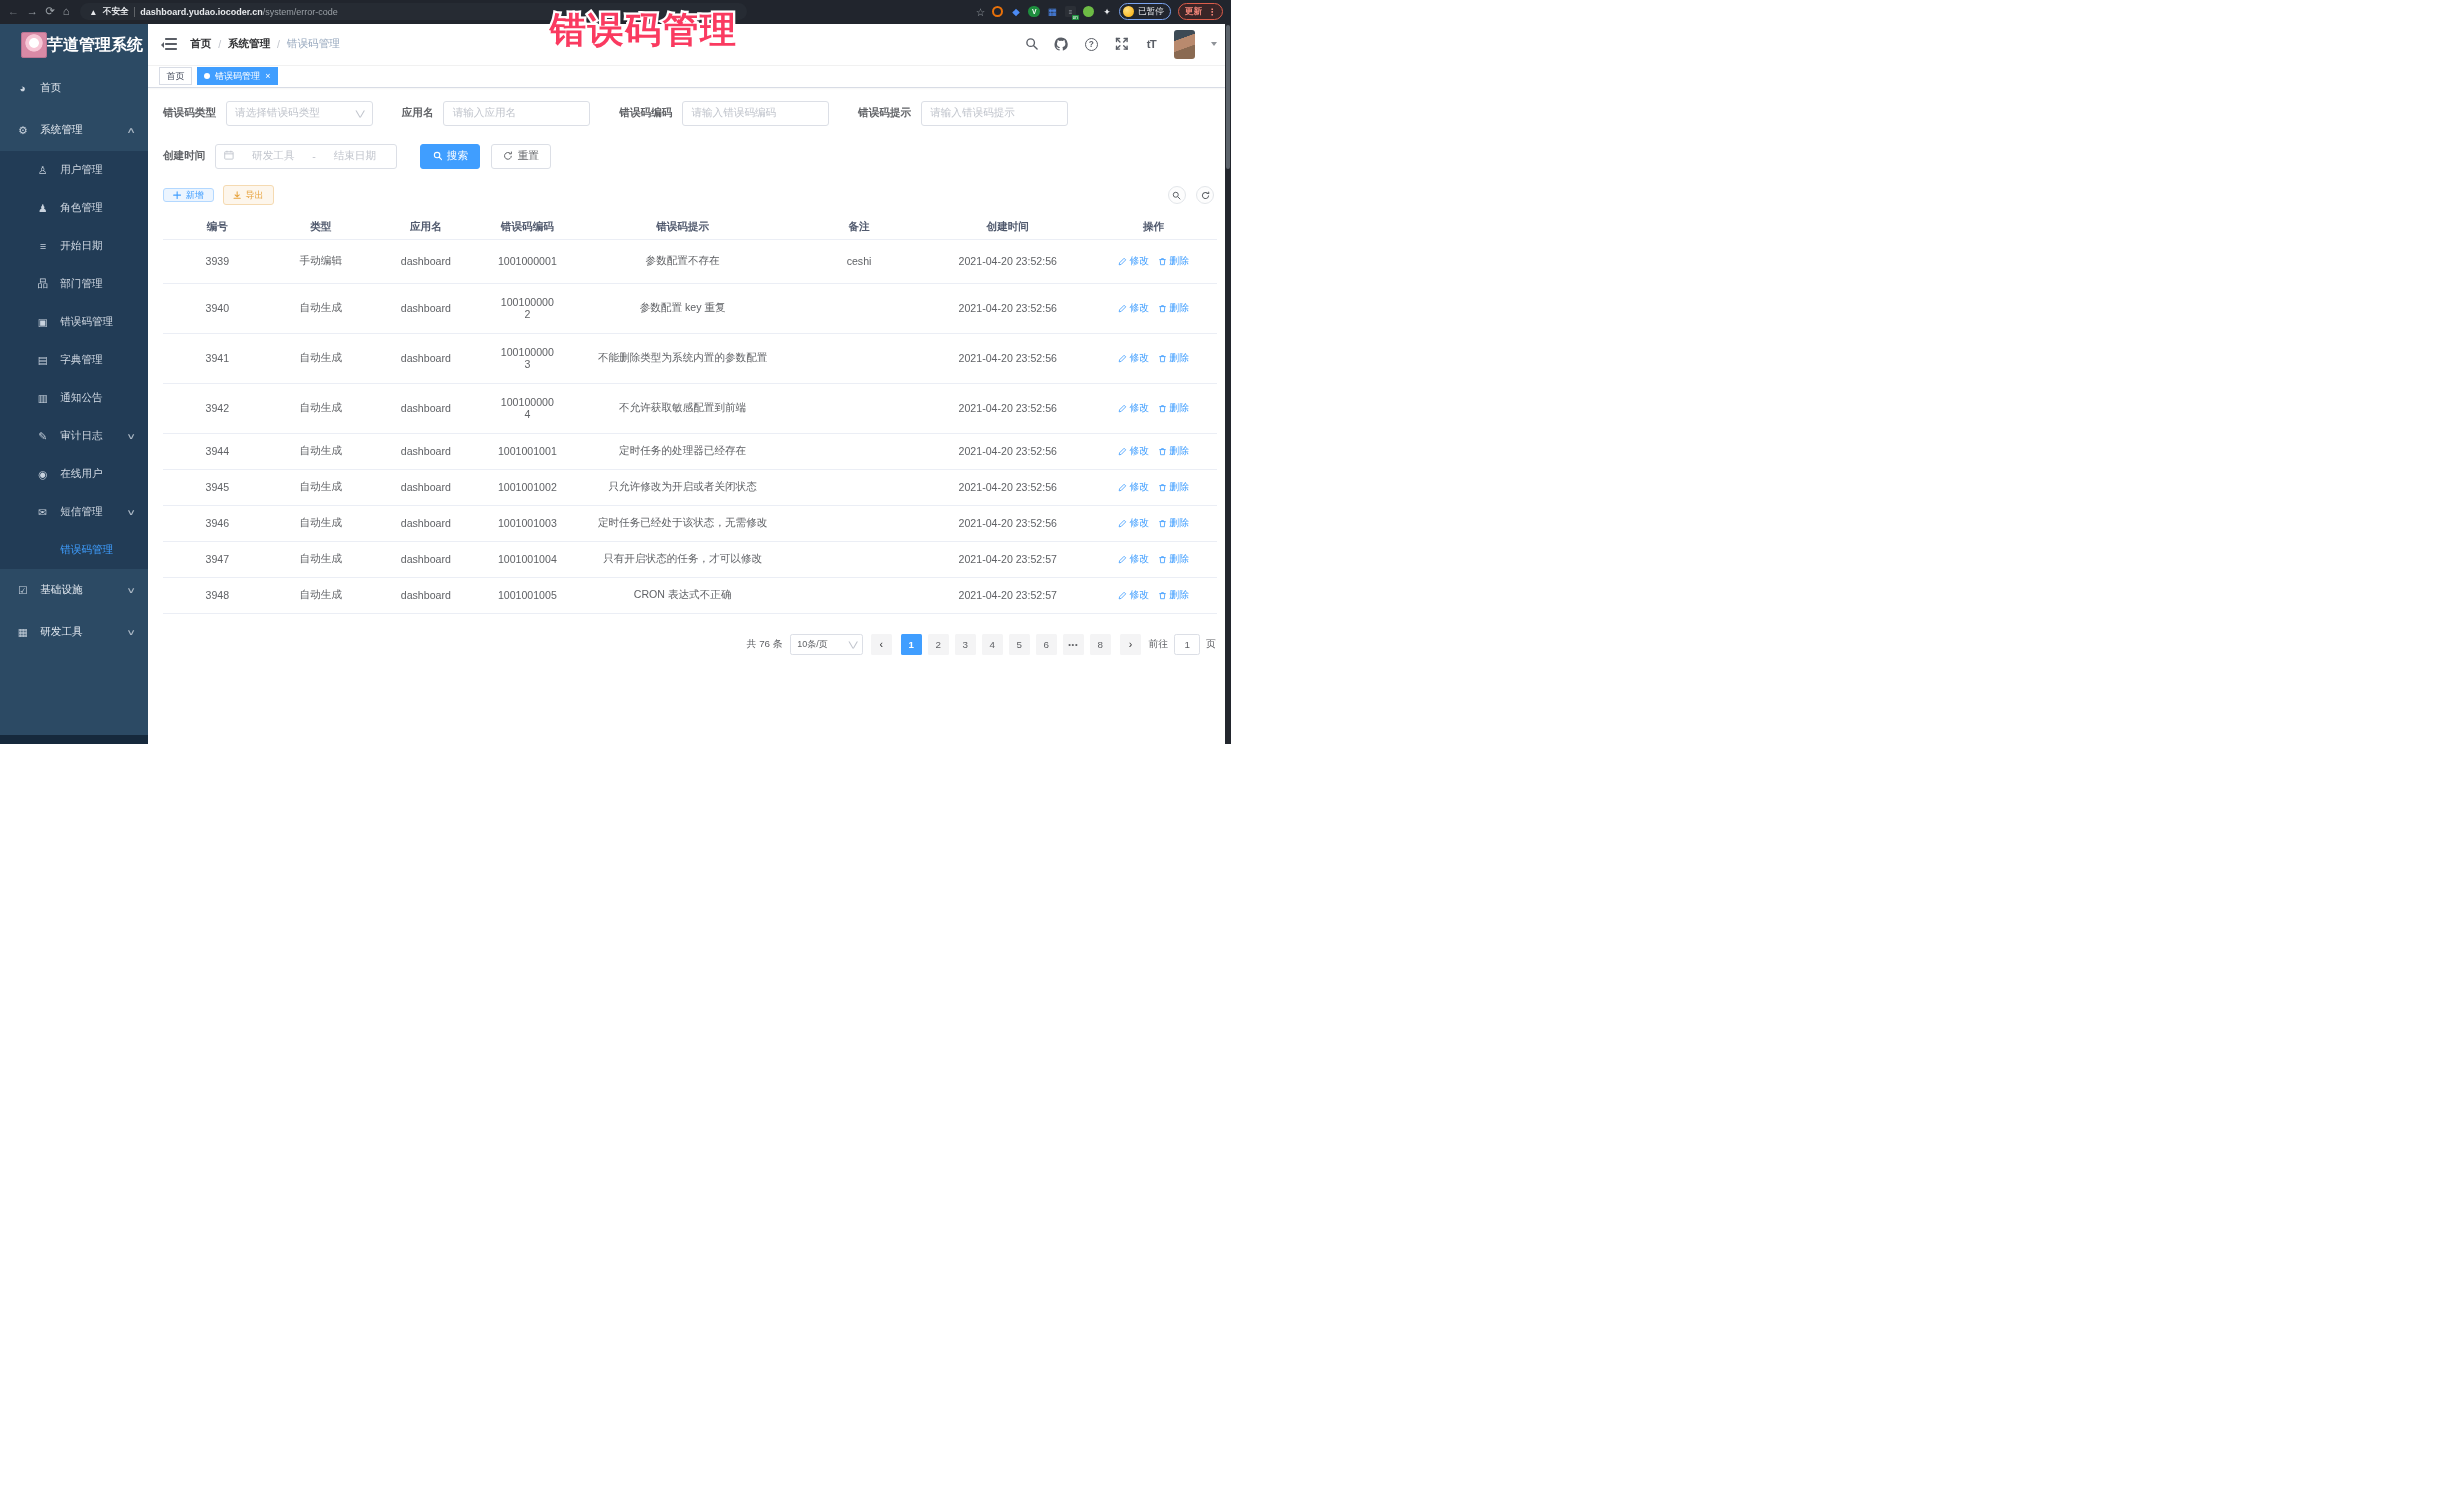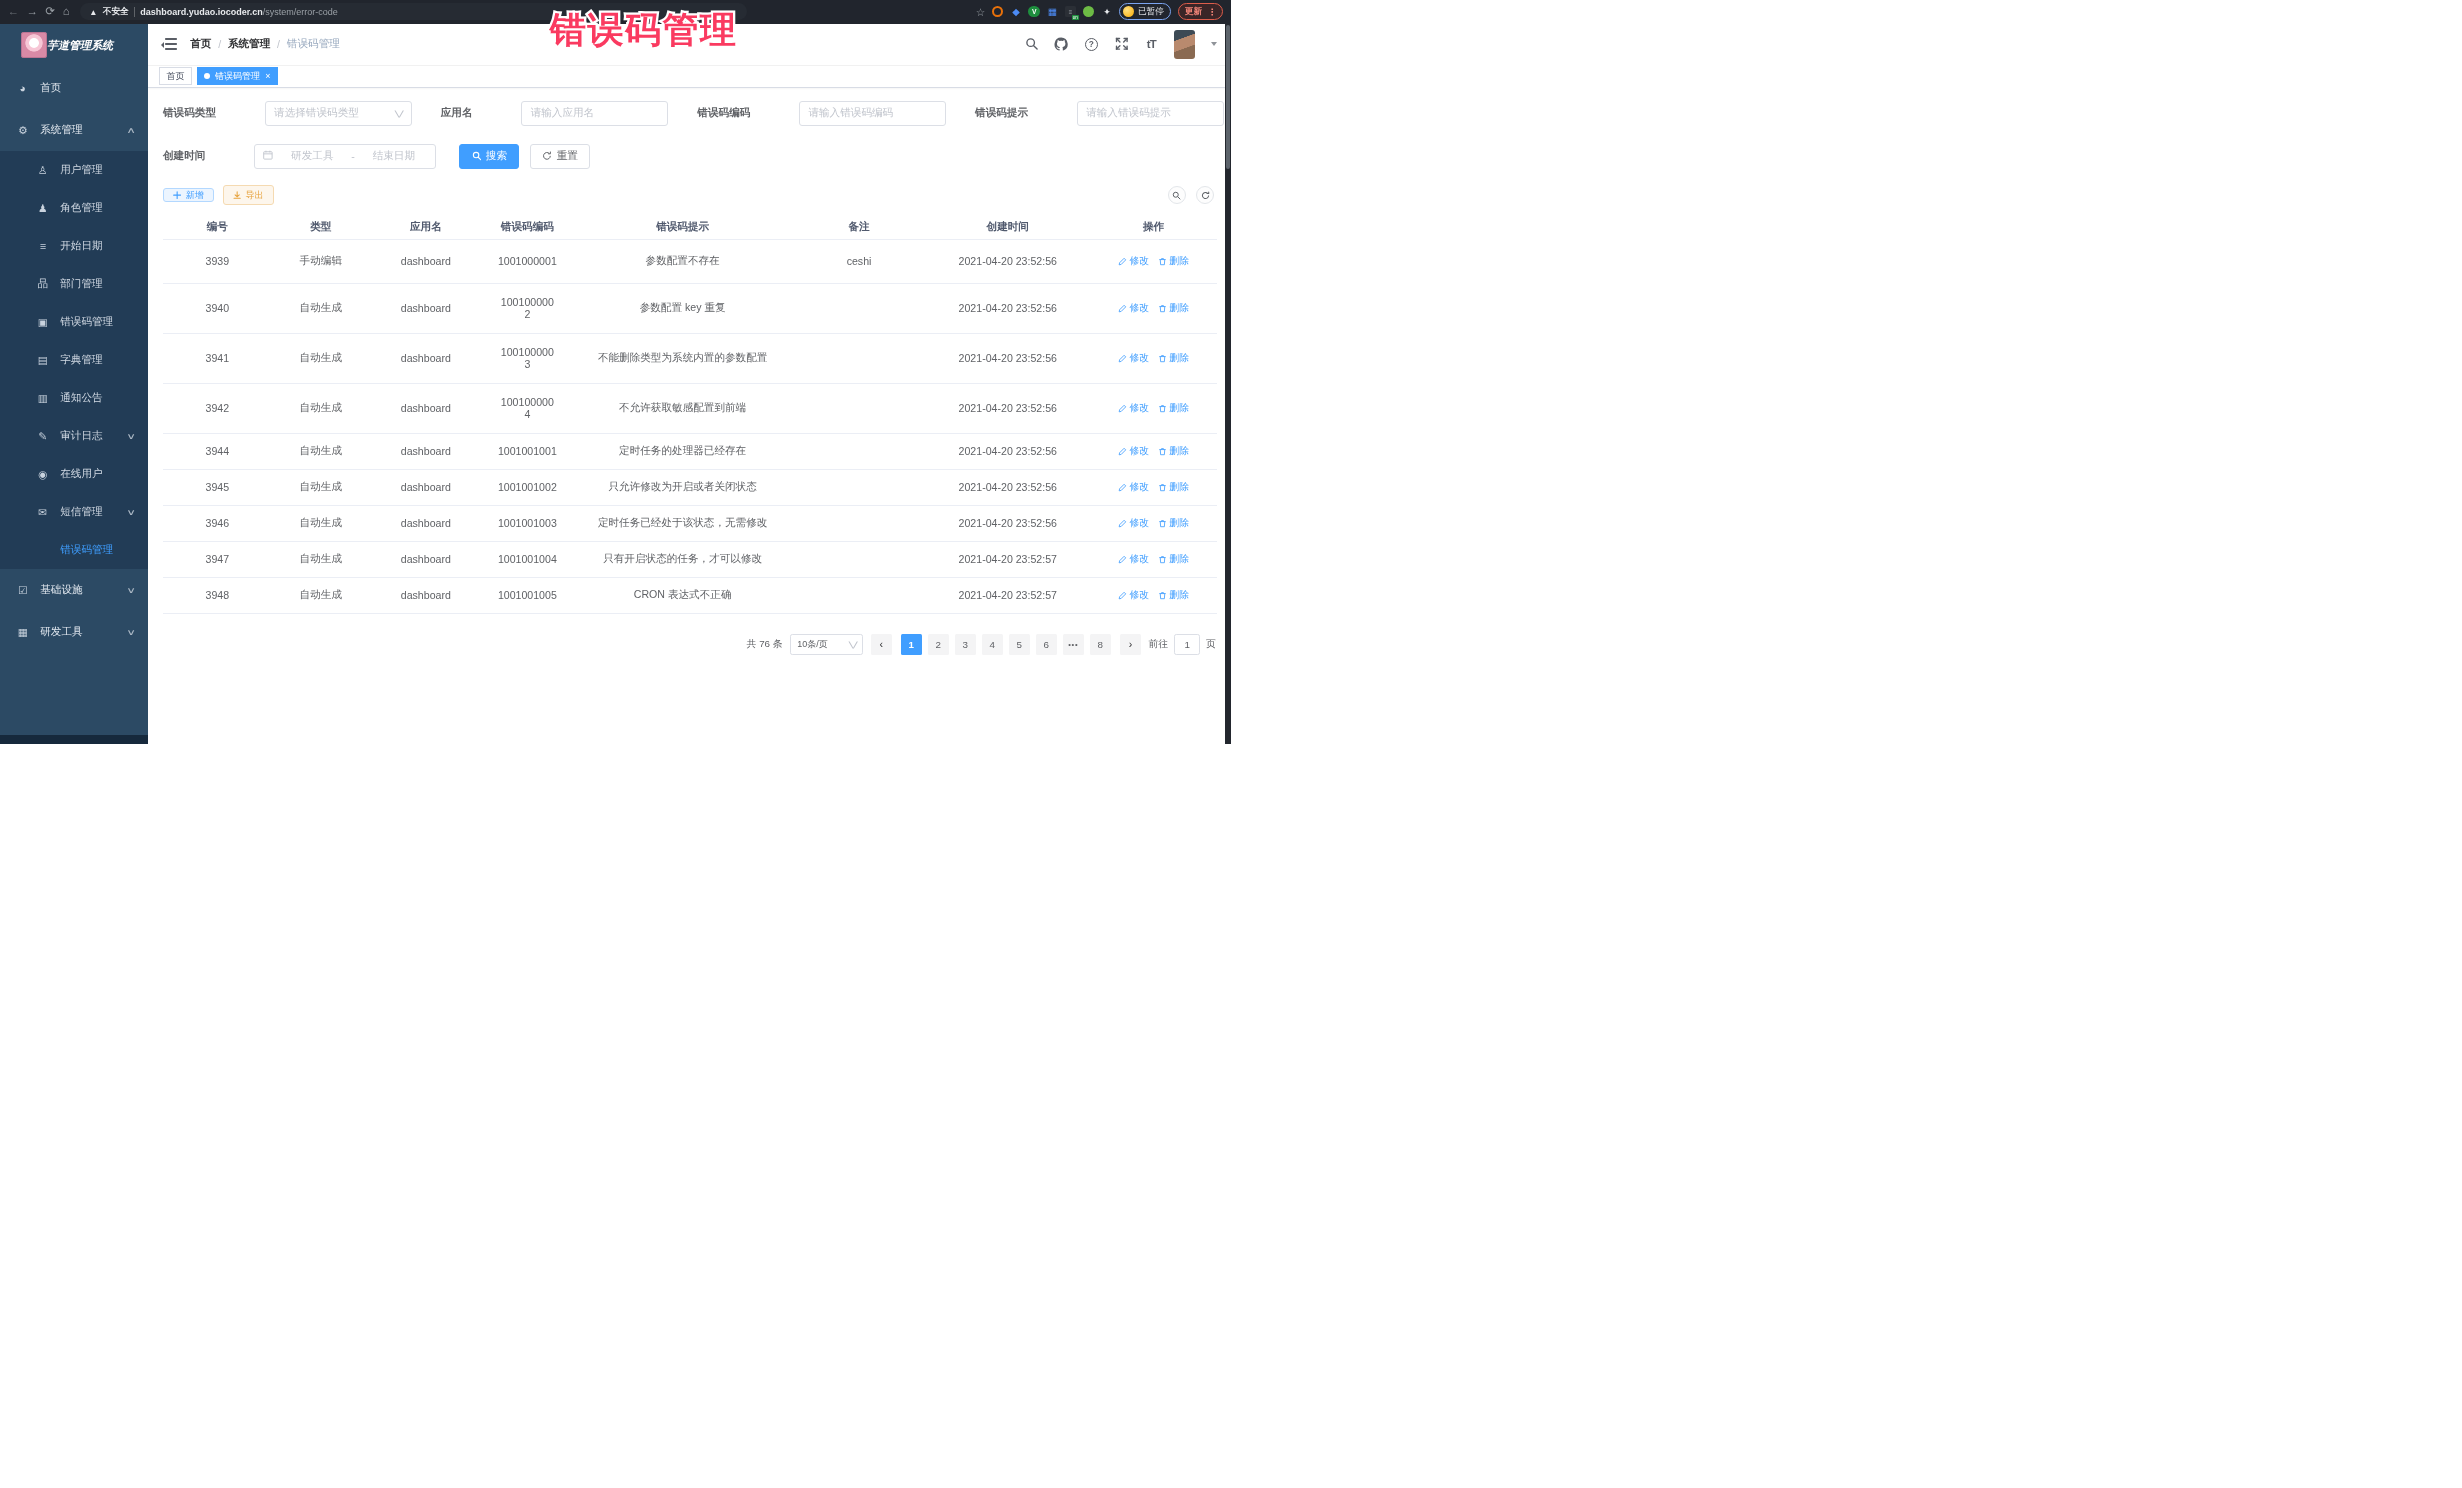--- a/index.html
+++ b/index.html
@@ -35,21 +35,21 @@
   .update-pill .utext { color:#f08477; font-size:8.7px; font-weight:bold; }
   .update-pill .dots { color:#f08477; font-size:9px; font-weight:bold; }
 
   
   .app { display:flex; height:721px; }
 
   
   .sidebar { position:relative; width:148px; background:#2c4a64; flex:none; overflow:hidden; }
   .logo-row { height:43px; display:flex; align-items:center; padding-left:21px; }
   .logo-img { width:26px; height:26px; border-radius:3px; background:radial-gradient(circle at 50% 42%,#fff 0 4.5px,#f7c7d6 5.3px 8.3px,#d98aa6 9px 100%); box-shadow:inset 0 0 0 0.8px #b36e8d; }
-  .logo-title { color:#fff; font-size:11px; font-weight:bold; margin-left:0; white-space:nowrap;font-style:italic; }
+  .logo-title { color:#fff; font-size:16px; font-weight:bold; margin-left:0; white-space:nowrap; }
   .menu { }
   .menu-item { display:flex; align-items:center; height:42px; padding-left:16px; padding-right:13.6px; color:#e4eaf1; font-size:10.6px; cursor:pointer; }
   .menu-item.sub { height:38px; padding-left:36px; background:#223c56; color:#d2dae4; }
   .menu-item .mi-icon { width:13.6px; text-align:center; margin-right:10.6px; font-size:10.6px; color:#c9d3de; font-weight:normal; flex:none; }
   .menu-item .mi-label { flex:1; white-space:nowrap; }
   .menu-item .mi-chevron { font-size:8.3px; color:#aab7c4; transform:scaleX(1.6); }
   .menu-item.active .mi-label { color:#3f9eff; }
   .menu-item.active .mi-icon { color:#eef3f8; }
   .sidebar-bottom { position:absolute; bottom:0; left:0; width:100%; height:9.8px; background:#16293c; }
 
@@ -79,21 +79,21 @@
   .tag .dot { width:6px; height:6px; border-radius:50%; background:#fff; margin-right:4.5px; }
   .tag .close { margin-left:5.3px; font-size:9px; line-height:1; }
 
   
   .content { flex:1; padding:13px 13.6px 0 15px; min-width:0; }
   .filter-row { display:flex; align-items:center; }
   .filter-row + .filter-row { margin-top:18px; }
   .fgroup { display:flex; align-items:center; }
   .fgroup + .fgroup { margin-left:29px; }
   .flabel { font-size:10.6px; font-weight:bold; color:#606266; margin-right:9.8px; white-space:nowrap; }
-  .control { height:25px; border:0.8px solid #dcdfe6; border-radius:3px; background:#fff; display:flex; align-items:center; padding:0 8.3px; font-size:10.6px; color:#c0c4cc;margin-left:39px; }
+  .control { height:25px; border:0.8px solid #dcdfe6; border-radius:3px; background:#fff; display:flex; align-items:center; padding:0 8.3px; font-size:10.6px; color:#c0c4cc; }
   .control.sel { width:147px; justify-content:space-between; }
   .control.inp { width:147px; }
   .chev { font-size:7.6px; color:#c0c4cc; transform:scaleX(1.5); }
   .daterange { width:182px; gap:6px; justify-content:flex-start; }
   .daterange .cal { color:#c0c4cc; flex:none; }
   .daterange .dph { flex:1; text-align:center; }
   .daterange .dash { color:#c0c4cc; }
   .btn { display:inline-flex; align-items:center; justify-content:center; gap:4.5px; border-radius:3px; cursor:pointer; white-space:nowrap; }
   .btn-search { margin-left:23px; height:25px; padding:0 11.4px; background:#409eff; color:#fff; font-size:10.6px; border:0.8px solid #409eff; }
   .btn-reset { margin-left:10.6px; height:25px; padding:0 11.4px; background:#fff; color:#606266; font-size:10.6px; border:0.8px solid #dcdfe6; }

